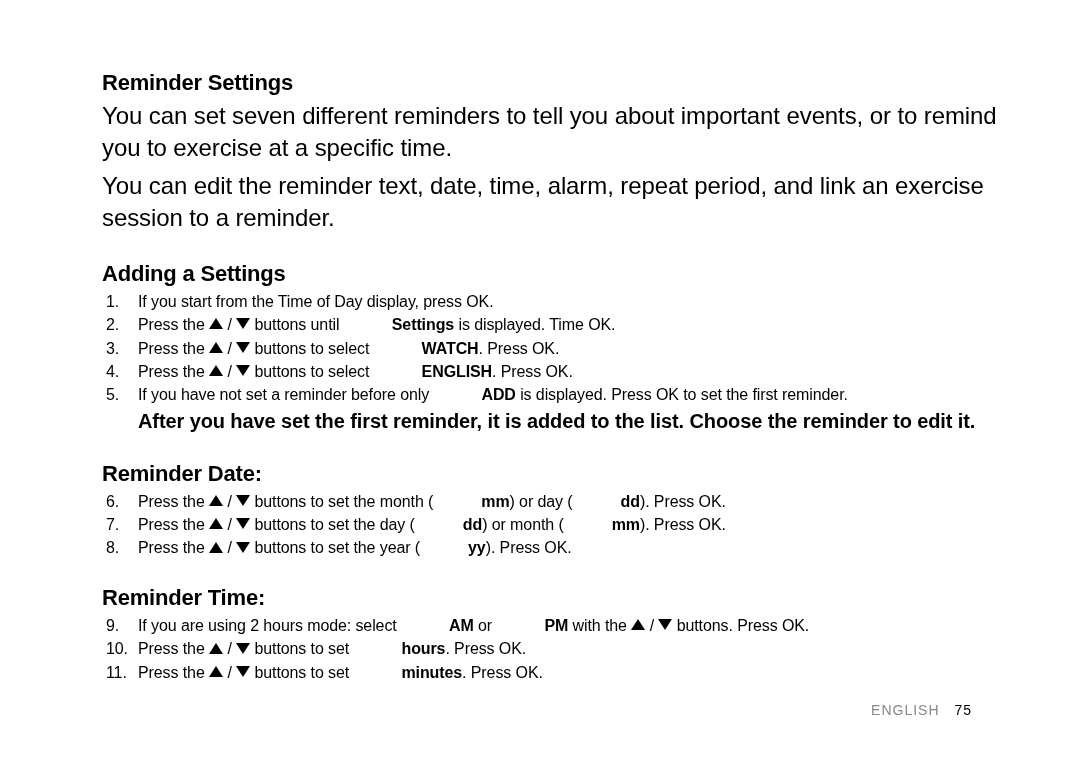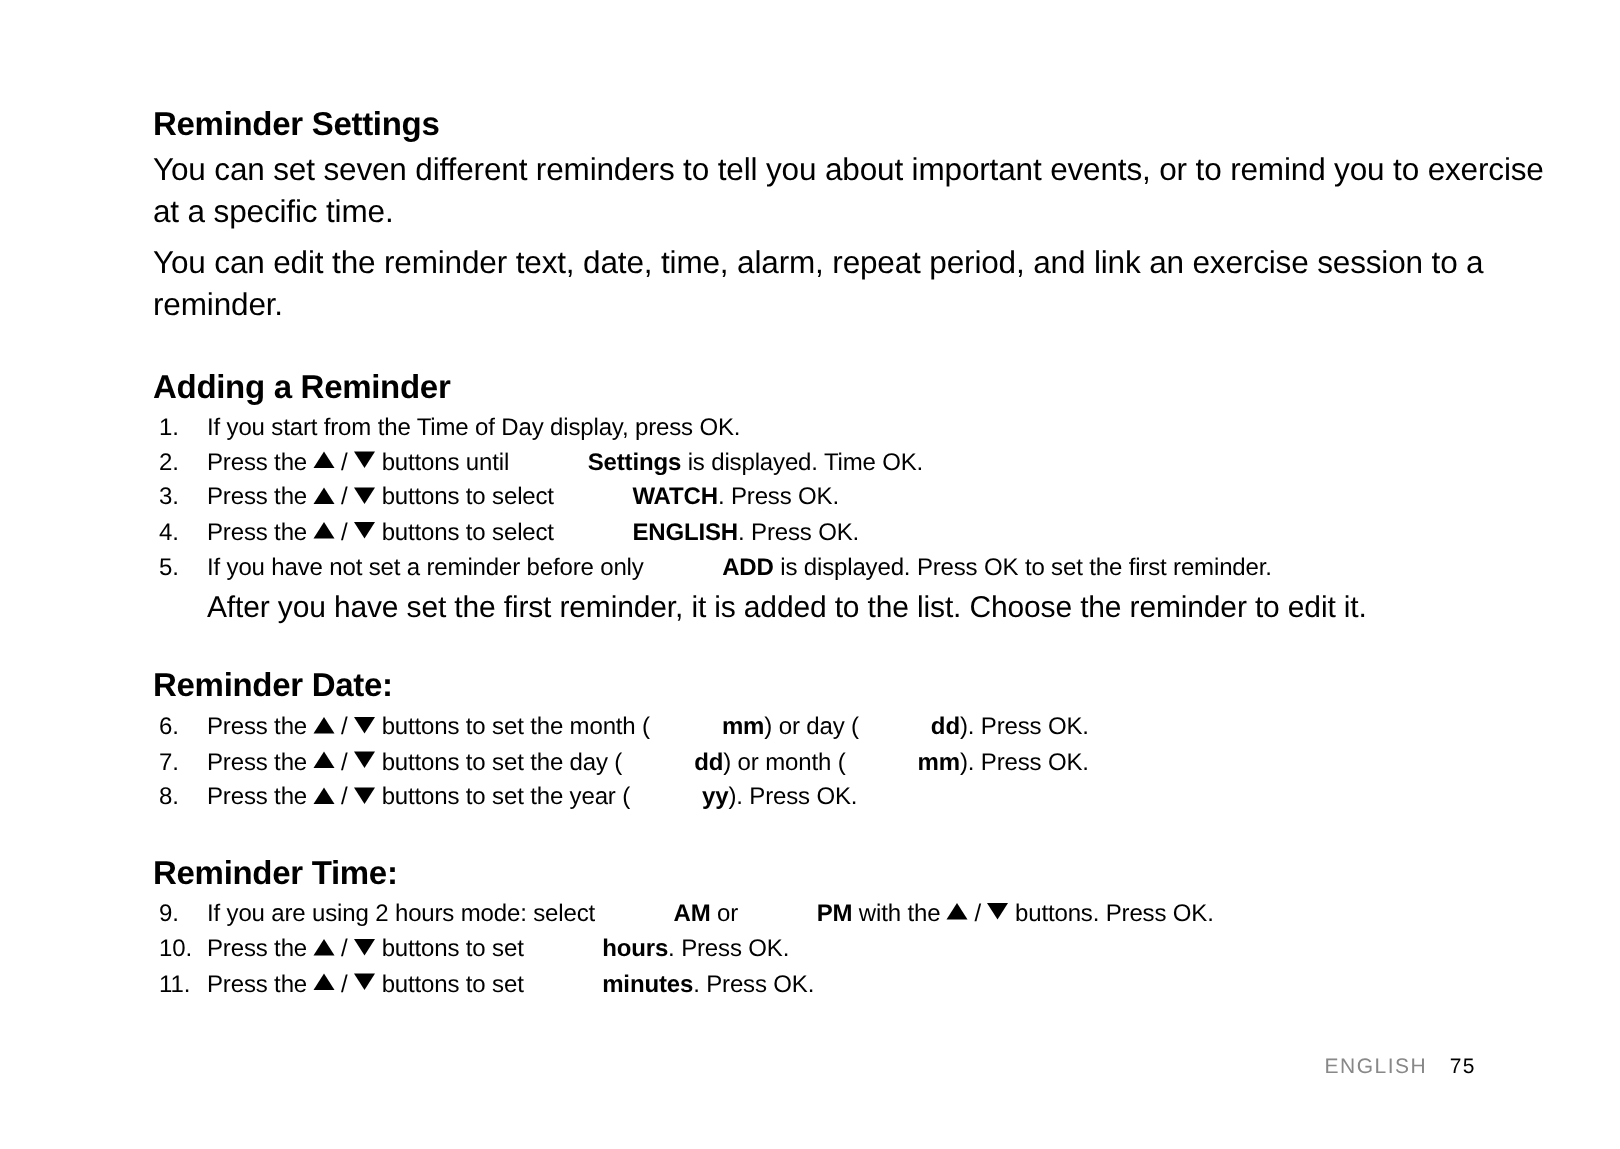--- a/index.html
+++ b/index.html
@@ -18,21 +18,21 @@
     height: 766px;
     padding: 70px 42px 40px 102px;
   }
   h2 {
     font-size: 22px;
     font-weight: 700;
     margin: 0 0 4px 0;
     letter-spacing: -0.2px;
   }
   p.body {
-    font-size: 21px;
+    font-size: 24px;
     line-height: 1.34;
     margin: 0 0 6px 0;
     font-weight: 400;
     letter-spacing: -0.1px;
   }
   .section {
     margin-bottom: 26px;
   }
   ol {
     margin: 0;
@@ -55,20 +55,21 @@
     left: -26px;
     width: 26px;
     text-align: left;
   }
   .sub {
     font-size: 20px;
     line-height: 1.34;
     margin: 0 0 2px 0;
     padding-left: 36px;
     letter-spacing: -0.1px;
+    font-weight: bold;
   }
   .tri-up, .tri-down {
     display: inline-block;
     width: 0;
     height: 0;
     vertical-align: middle;
     position: relative;
     top: -2px;
   }
   .tri-up {
@@ -78,21 +79,21 @@
   }
   .tri-down {
     border-left: 7px solid transparent;
     border-right: 7px solid transparent;
     border-top: 11px solid #000;
   }
   b { font-weight: 700; margin-left: 48px; }
   .footer {
     position: absolute;
     bottom: 48px;
-    right: 96px;
+    right: 108px;
     font-size: 14px;
     letter-spacing: 1px;
     text-align: center;
   }
   .footer .lang {
     color: #888;
     font-weight: 400;
     margin-right: 10px;
   }
   .footer .pg {
@@ -105,21 +106,21 @@
 
 <div class="page">
 
   <div class="section">
     <h2>Reminder Settings</h2>
     <p class="body">You can set seven different reminders to tell you about important events, or to remind you to exercise at a specific time.</p>
     <p class="body">You can edit the reminder text, date, time, alarm, repeat period, and link an exercise session to a reminder.</p>
   </div>
 
   <div class="section">
-    <h2>Adding a Reminder</h2>
+    <h2>Adding a Settings</h2>
     <ol style="--start:0">
       <li><span>If you start from the Time of Day display, press OK.</span></li>
       <li>
         <span>Press the </span><span class="tri-up"></span> / <span class="tri-down"></span><span> buttons until </span><b>Settings</b><span> is displayed. Time OK.</span>
       </li>
       <li>
         <span>Press the </span><span class="tri-up"></span> / <span class="tri-down"></span><span> buttons to select </span><b>WATCH</b><span>. Press OK.</span>
       </li>
       <li>
         <span>Press the </span><span class="tri-up"></span> / <span class="tri-down"></span><span> buttons to select </span><b>ENGLISH</b><span>. Press OK.</span>

